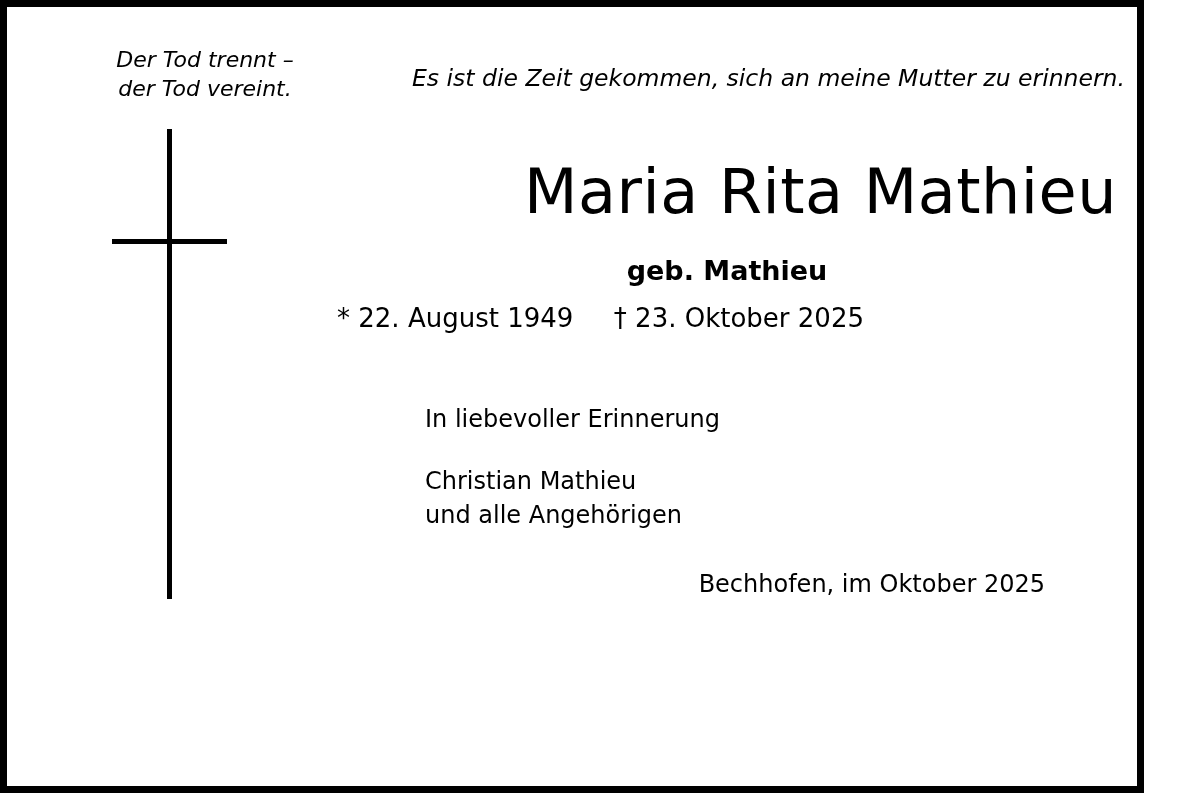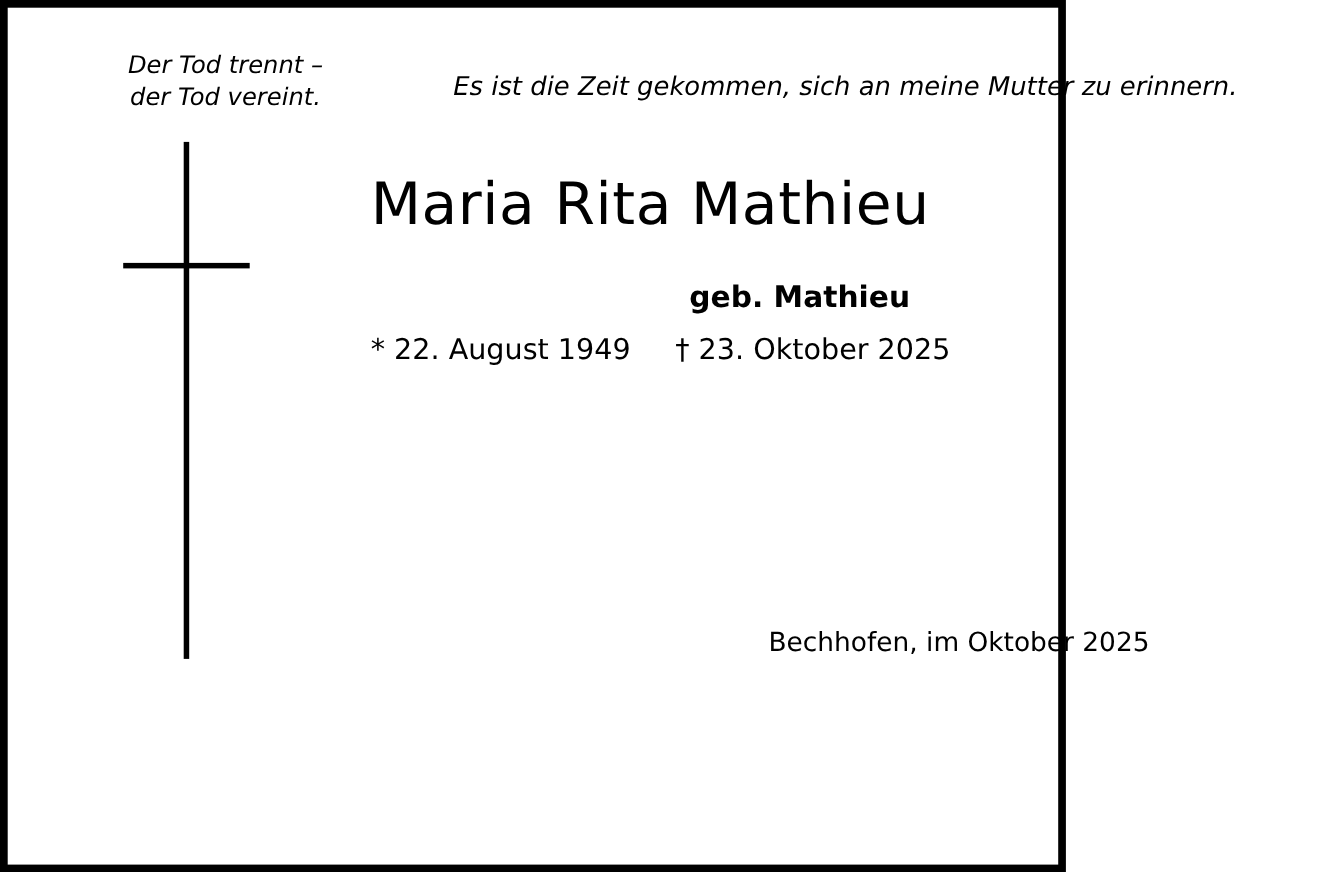--- a/index.html
+++ b/index.html
@@ -10,21 +10,21 @@
   body {
     width: 1200px;
     height: 793px;
     font-family: "DejaVu Sans", sans-serif;
     color: #000000;
     overflow: hidden;
   }
 
   .obituary {
     position: relative;
-    width: 969px;
+    width: 1144px;
     height: 793px;
     box-sizing: border-box;
     border: 7px solid #000000;
     background: #ffffff;
   }
 
   .inner {
     position: relative;
     width: 100%;
     height: 100%;
@@ -78,22 +78,22 @@
     font-size: 23.5px;
     line-height: 1.3;
     text-align: left;
   }
 
   .name {
     position: absolute;
     left: 330px;
     top: 152px;
     width: 780px;
-    text-align: left;
-    font-size: 53px;
+    text-align: right;
+    font-size: 62px;
     line-height: 1.05;
     letter-spacing: 0.5px;
   }
 
   .maiden {
     position: absolute;
     left: 330px;
     top: 248px;
     width: 780px;
     text-align: center;
@@ -169,18 +169,23 @@
     <div class="name">Maria Rita Mathieu</div>
 
     <div class="maiden">geb. Mathieu</div>
 
     <div class="dates">
       <span>* 22. August 1949</span>
       <span class="sep"></span>
       <span>† 23. Oktober 2025</span>
     </div>
 
+    <div class="memory-block">
+      <div class="lead">In liebevoller Erinnerung</div>
+      <div class="mourners">Christian Mathieu
+und alle Angehörigen</div>
+    </div>
 
     <div class="place-date">Bechhofen, im Oktober 2025</div>
 
 
   </div>
 </div>
 
 </body></html>

